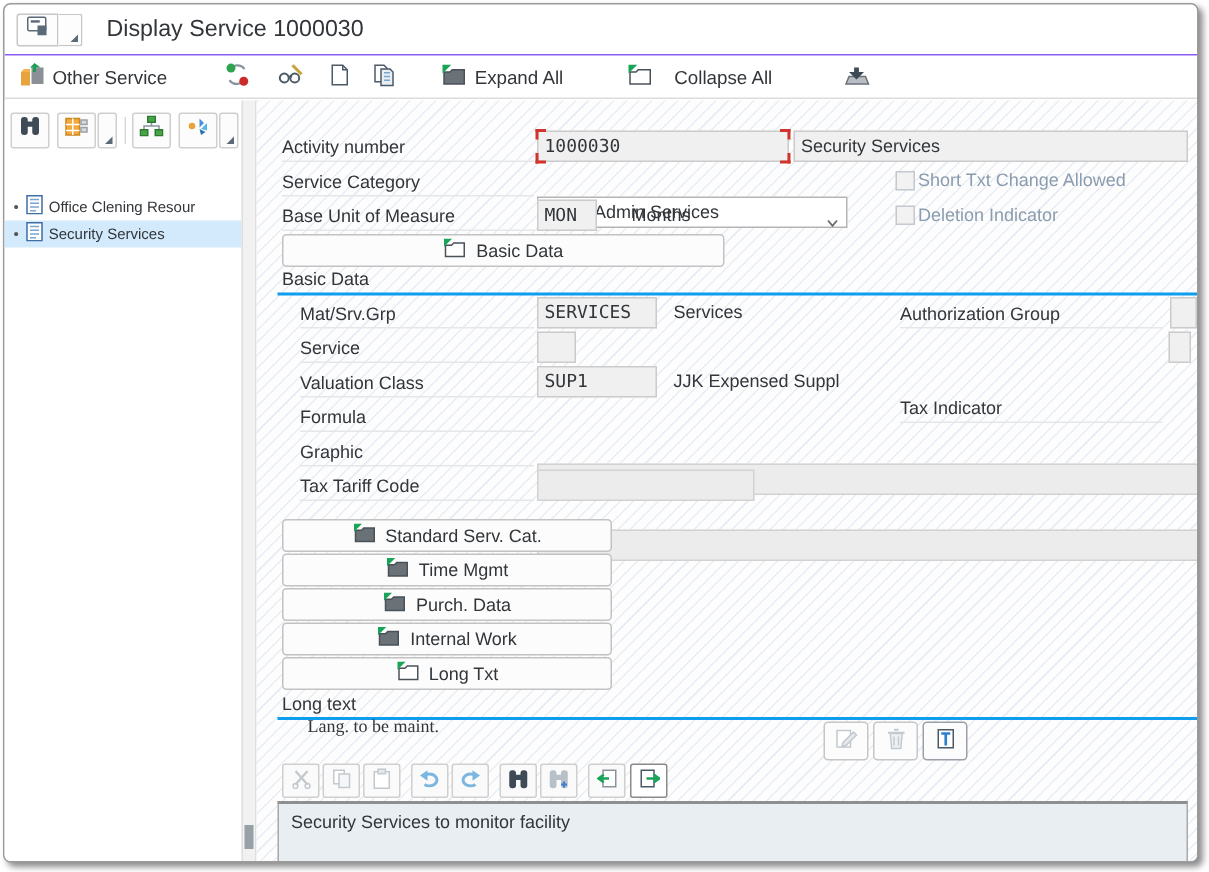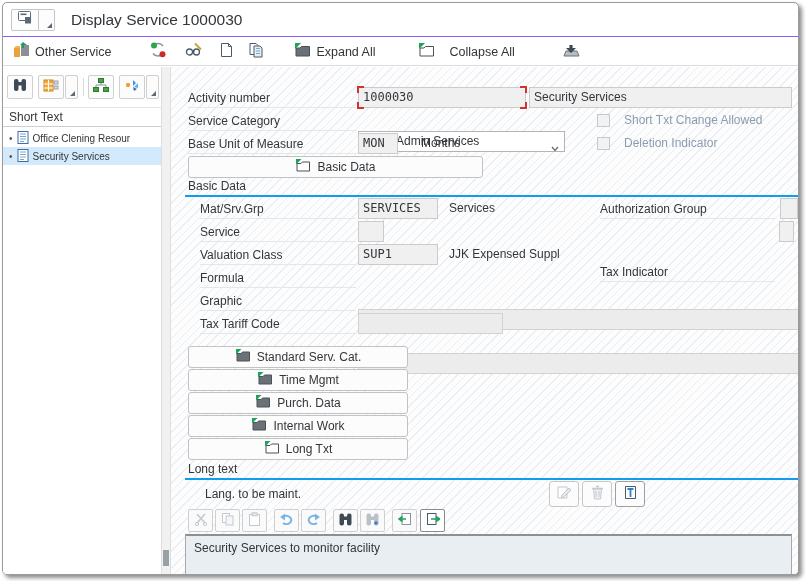--- a/index.html
+++ b/index.html
@@ -39,21 +39,21 @@
   .abs { position:absolute; }
   .flabel { height:20px; line-height:20px; border-bottom:1px solid #e4e7ea; background:transparent; }
   .fl-main { left:17px; width:168px; }
   .fl-sub  { left:29px; width:156px; }
   .fl-right{ left:429px; width:175px; }
   .fld { height:21px; line-height:19px; border:1px solid #cbcbcb; background:#f0f0f0; font-family:"DejaVu Sans Mono", monospace; font-size:12px; padding:0 4px; color:#32363a; }
   .desc { height:21px; line-height:21px; }
   .dd { height:21px; line-height:19px; border:1px solid #b4b4b4; background:#fff; padding:0 18px 0 5px; position:relative; }
   .dd.disabled { background:#ececec; border-color:#d2d2d2; }
   .chev { position:absolute; right:5px; top:7px; width:8px; height:6px; }
-  .cbrow { display:flex; align-items:center; gap:14px; height:20px; }
+  .cbrow { display:flex; align-items:center; gap:2px; height:20px; }
   .cbbox { width:13px; height:13px; border:1px solid #c3c9cf; background:#f2f2f2; flex:none; }
   .cblbl { color:#8b9cae; }
   .secbtn { border:1px solid #c2c2c2; background:#fcfcfc; border-radius:3px; height:22px; display:flex; align-items:center; justify-content:center; gap:6px; font-size:12px; color:#32363a; }
   .sechdr { font-size:12px; color:#32363a; }
   .hdr-line { height:2px; background:#0f9ded; }
   .cursor-field { position:relative; }
   .cursor-field .ck { position:absolute; width:7px; height:7px; border:0 solid #d0342c; }
   .ck.tl { left:-2px; top:-2px; border-left-width:2px; border-top-width:2px; }
   .ck.tr { right:-2px; top:-2px; border-right-width:2px; border-top-width:2px; }
   .ck.bl { left:-2px; bottom:-2px; border-left-width:2px; border-bottom-width:2px; }
@@ -205,21 +205,20 @@
                 <path d="M8,2 l3,3 -3,3 z" fill="#4a90d9"></path>
                 <path d="M13,5 l0,5 -4,-1 z" fill="#56b7e6"></path>
                 <path d="M8,9 l4,2 -3,2 z" fill="#2f6fb0"></path>
               </svg>
           </span>
         </div>
         <div class="tree-dd">
             <span class="corner-tri"></span>
           </div>
       </div>
-      <div class="tree-header">Short Text</div>
       <div class="tree-items">
         <div class="titem">
           <span class="bullet"></span>
           <span>
             <svg width="12" height="13" viewBox="0 0 12 13">
                 <rect x="1" y="0.5" width="10" height="12" fill="#fff" stroke="#3e6ea5"></rect>
                 <path d="M3,3 h6 M3,5.5 h6 M3,8 h6 M3,10.5 h4" stroke="#7aa7d0"></path>
               </svg>
           </span>
           <span class="lbl">Office Clening Resour</span>
@@ -345,21 +344,21 @@
         <span><svg width="16" height="13" viewBox="0 0 16 13">
               <path d="M2,4.5 h4 l1.5,-1.5 h7 v9 h-12.5 z" fill="#6a7278" stroke="#4a5258"></path>
               <path d="M1,0 h5.5 l-5.5,5.5 z" fill="#18a558"></path>
             </svg></span>
         <span>Internal Work</span>
       </div>
 
       <div class="abs sechdr" style="top:395px; left:17px;">Long text</div>
       <div class="abs hdr-line" style="top:411px; left:14px; right:0;"></div>
 
-      <div class="abs flabel" style="top:417px; left:34px; width:160px; border-bottom:none;">Lang. to be maint.</div>
+      <div class="abs flabel" style="top:407px; left:34px; width:160px; border-bottom:none;font-family:Liberation Serif, serif;">Lang. to be maint.</div>
       <div class="abs dd" style="top:416px; left:200px; width:130px;">
         <span>EN English</span>
         
       </div>
       <div class="abs minibtn" style="top:414px; left:378px;">
         <span><svg width="16" height="15" viewBox="0 0 16 15">
               <path d="M2,2 h9 v11 h-9 z" fill="#fff" stroke="#c3c9cf"></path>
               <path d="M6,10 l7,-7 2,2 -7,7 -2.6,0.6 z" fill="#e4e8ec" stroke="#c3c9cf"></path>
             </svg></span>
       </div>

